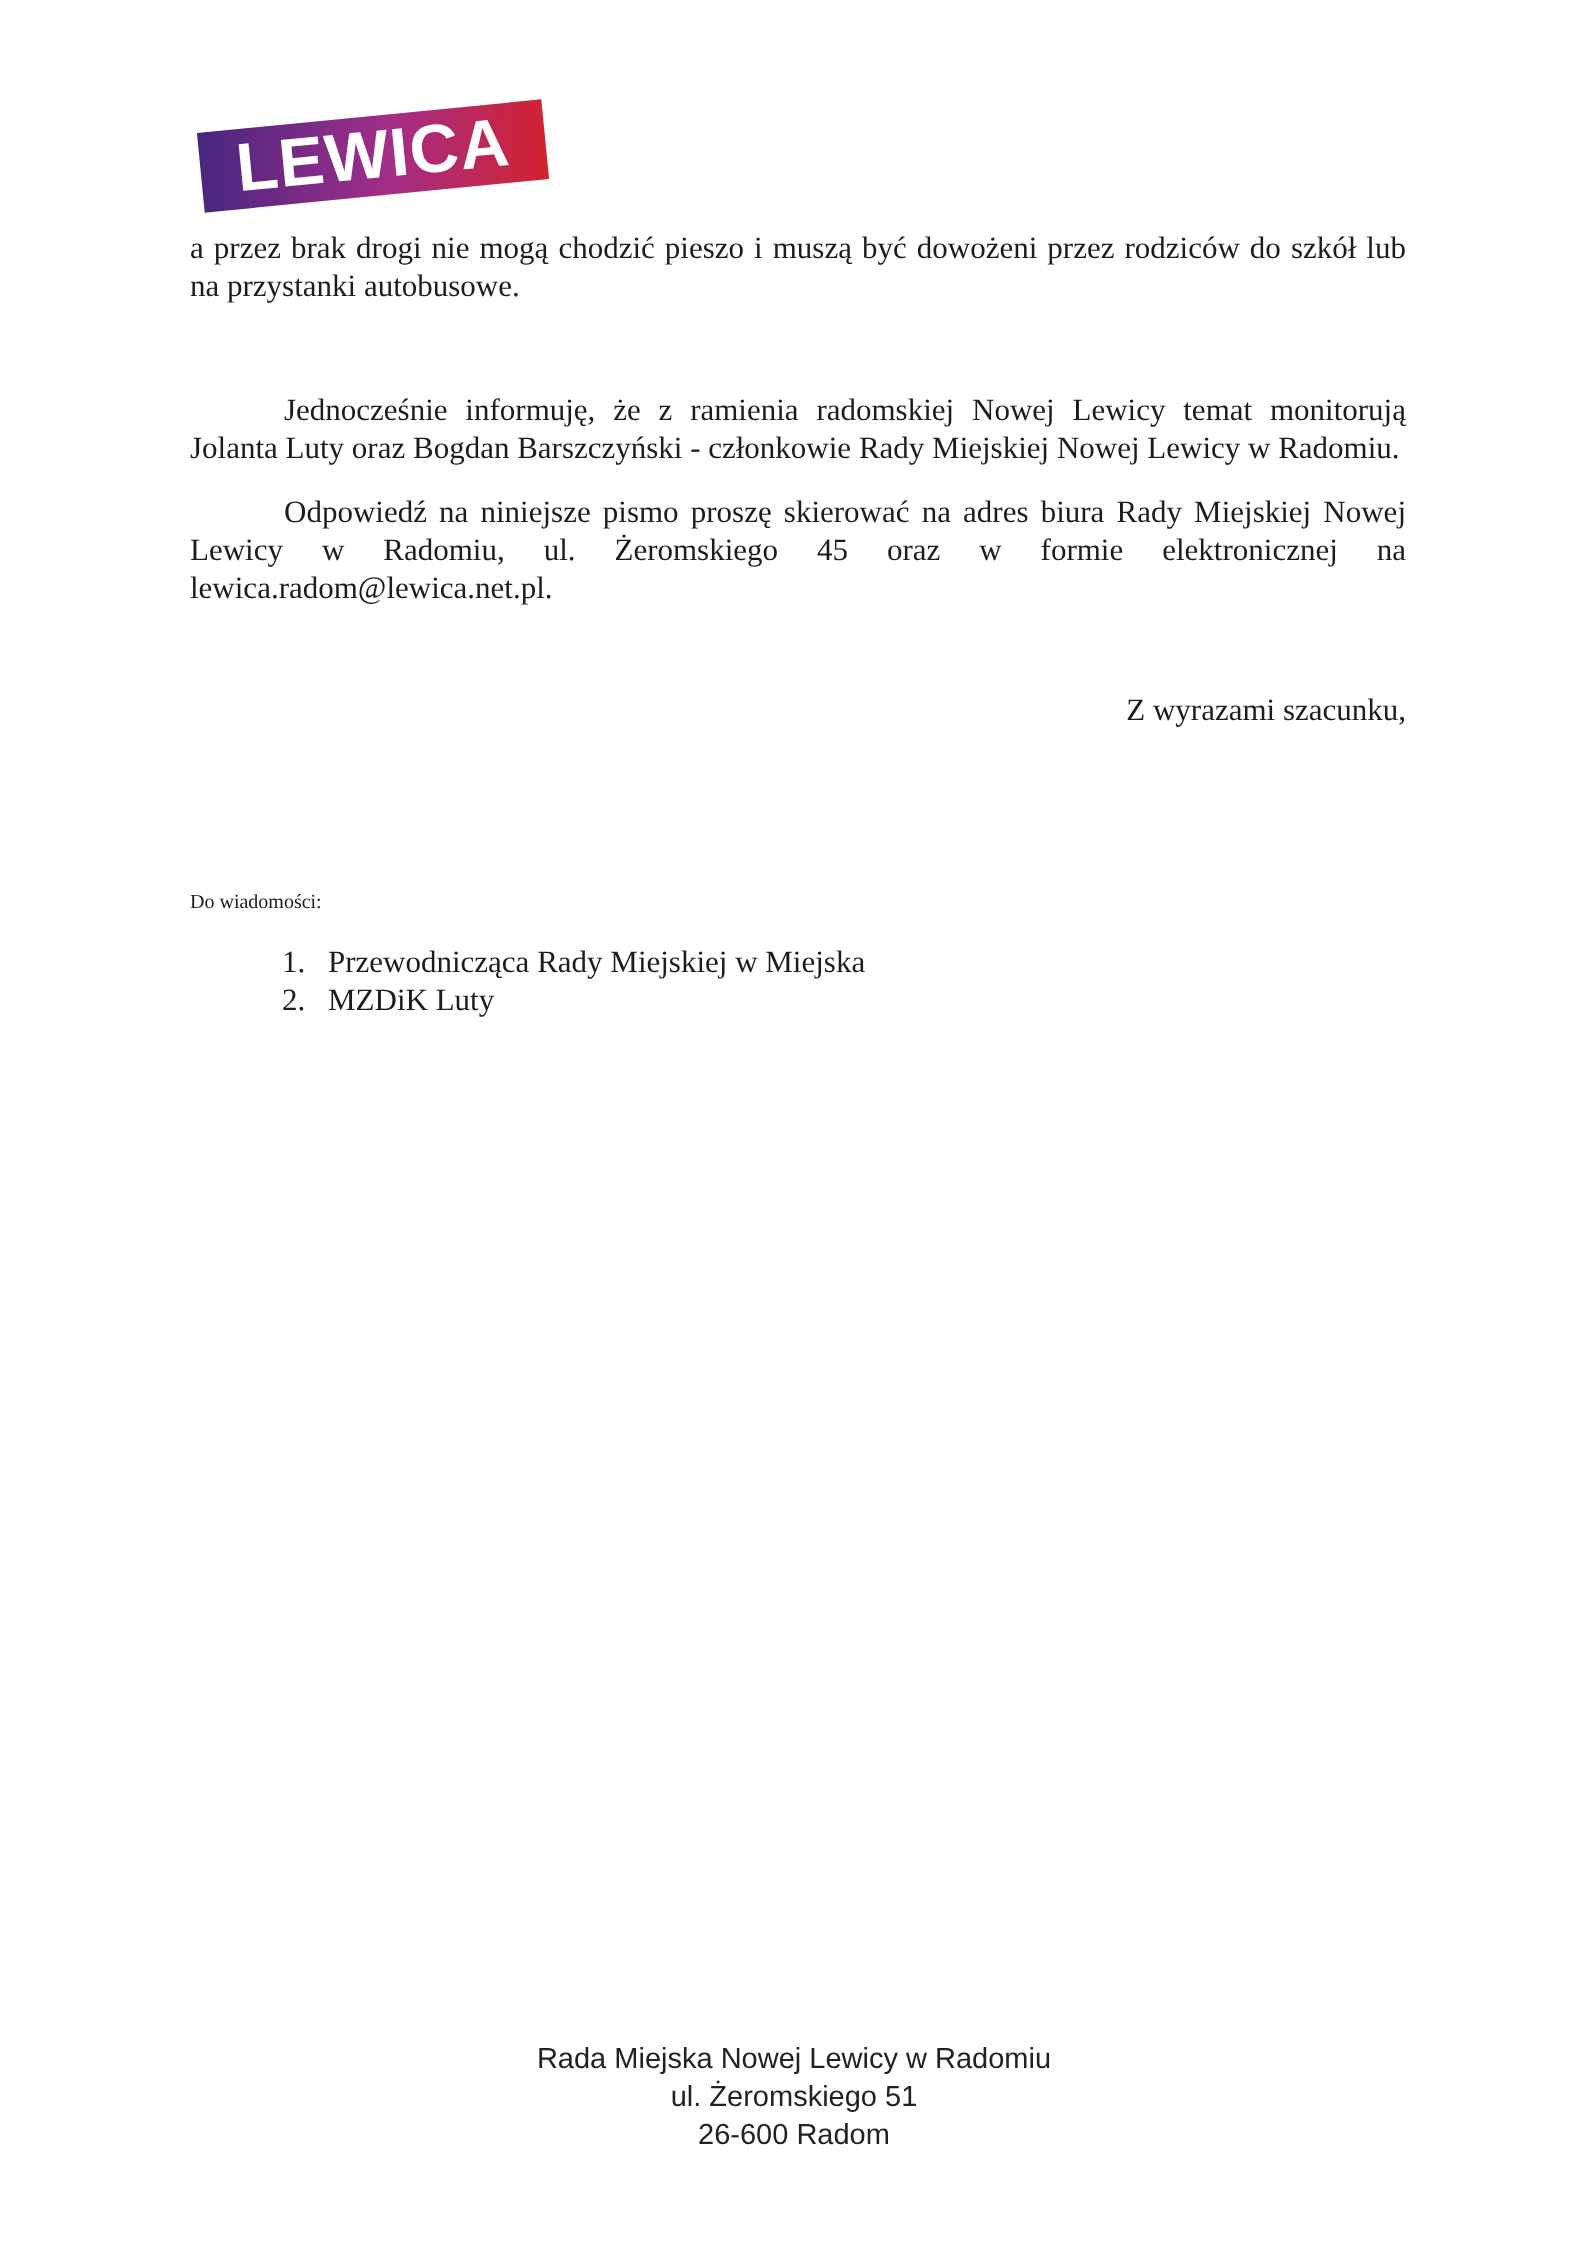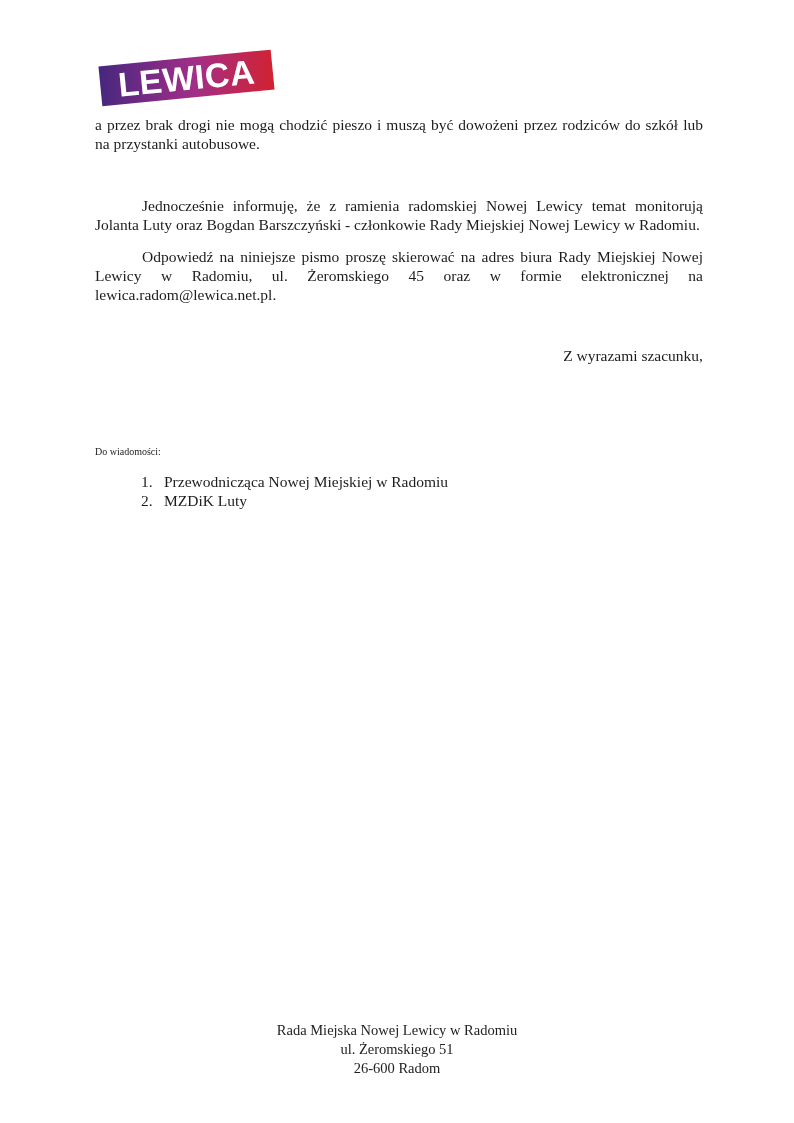--- a/index.html
+++ b/index.html
@@ -82,21 +82,21 @@
   .cc-item { display: flex; }
   .cc-num { width: 23px; flex: 0 0 23px; }
 
   
   .page-footer {
     position: absolute;
     left: 0;
     right: 0;
     top: 1021px;
     text-align: center;
-    font-family: Liberation Serif, serif;
+    font-family: Liberation Sans, sans-serif;
     font-size: 14.5px;
     line-height: 19px;
     color: #222222;
   }
 </style>
 </head>
 <body>
 
 <div class="page">
 
@@ -109,21 +109,21 @@
   <p class="body-text para-3">Odpowiedź na niniejsze pismo proszę skierować na adres biura Rady Miejskiej Nowej Lewicy w Radomiu, ul. Żeromskiego 45 oraz w formie elektronicznej na lewica.radom@lewica.net.pl.</p>
 
   <div class="closing">
     <div class="salutation">Z wyrazami szacunku,</div>
   </div>
 
   <div class="cc-label">Do wiadomości:</div>
   <div class="cc-list">
     <div class="cc-item">
       <span class="cc-num">1.</span>
-      <span class="cc-text">Przewodnicząca Nowej Miejskiej w Radomiu</span>
+      <span class="cc-text">Przewodnicząca Rady Miejskiej w Miejska</span>
     </div>
     <div class="cc-item">
       <span class="cc-num">2.</span>
       <span class="cc-text">MZDiK Luty</span>
     </div>
   </div>
 
   <div class="page-footer">
     <div>Rada Miejska Nowej Lewicy w Radomiu</div>
     <div>ul. Żeromskiego 51</div>

